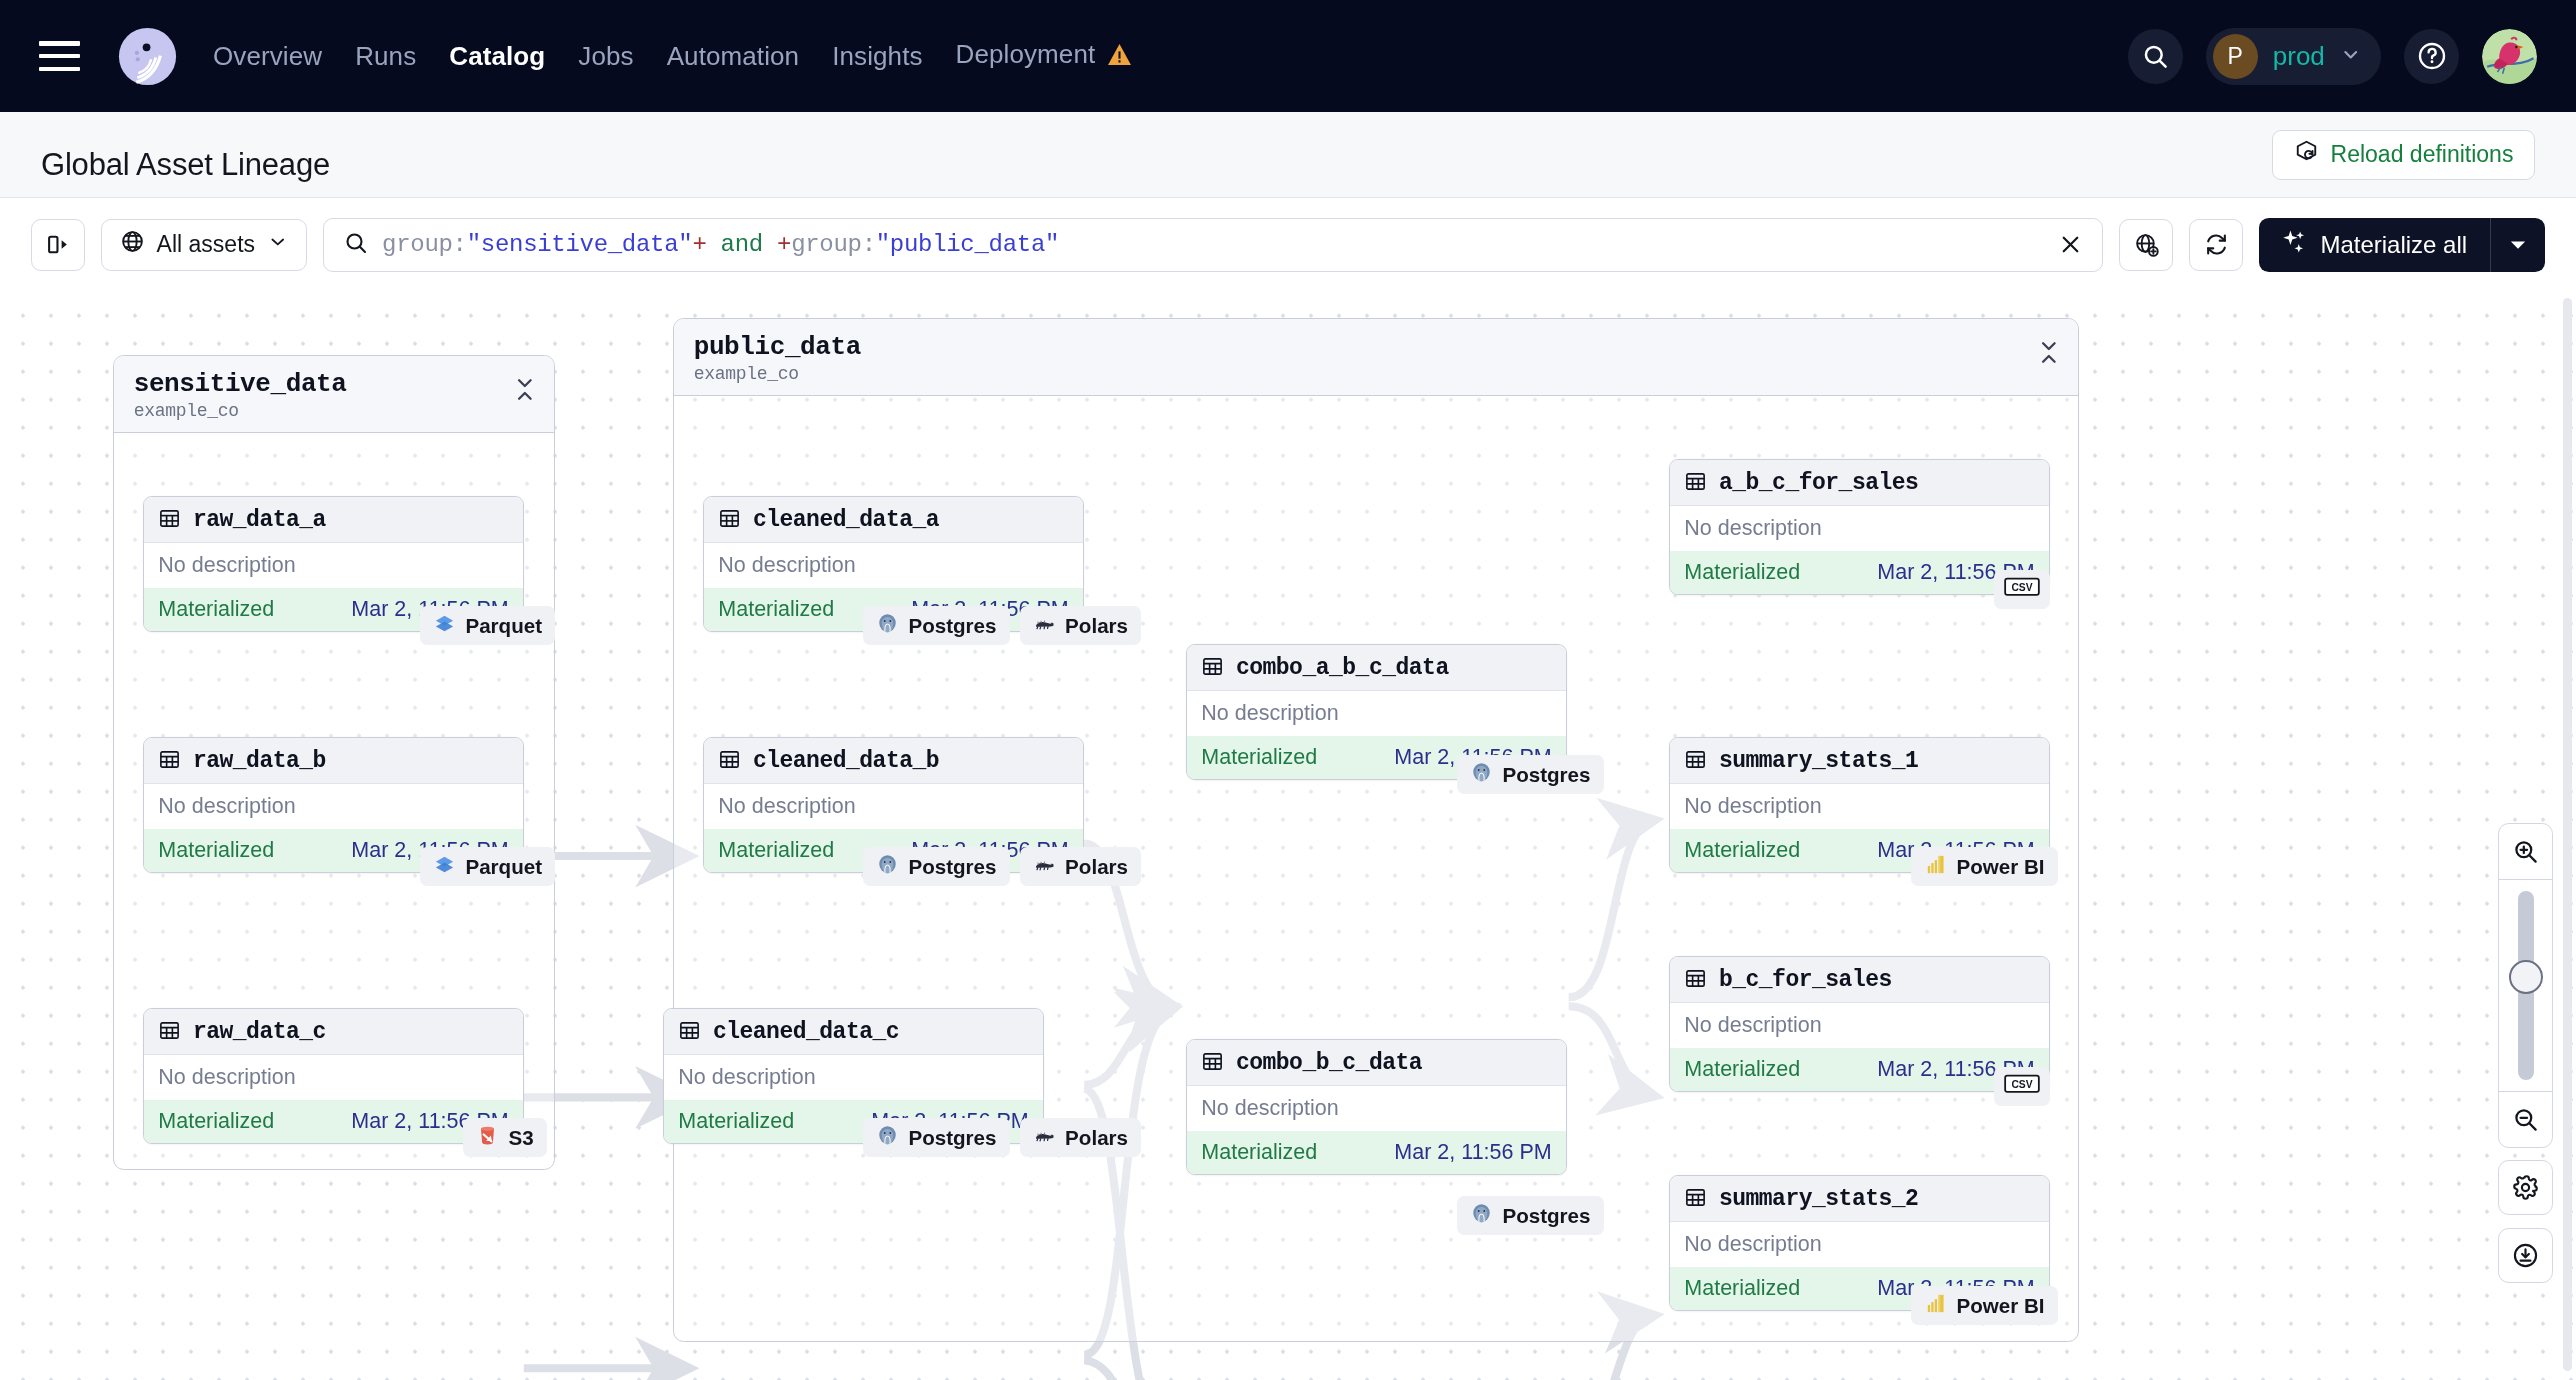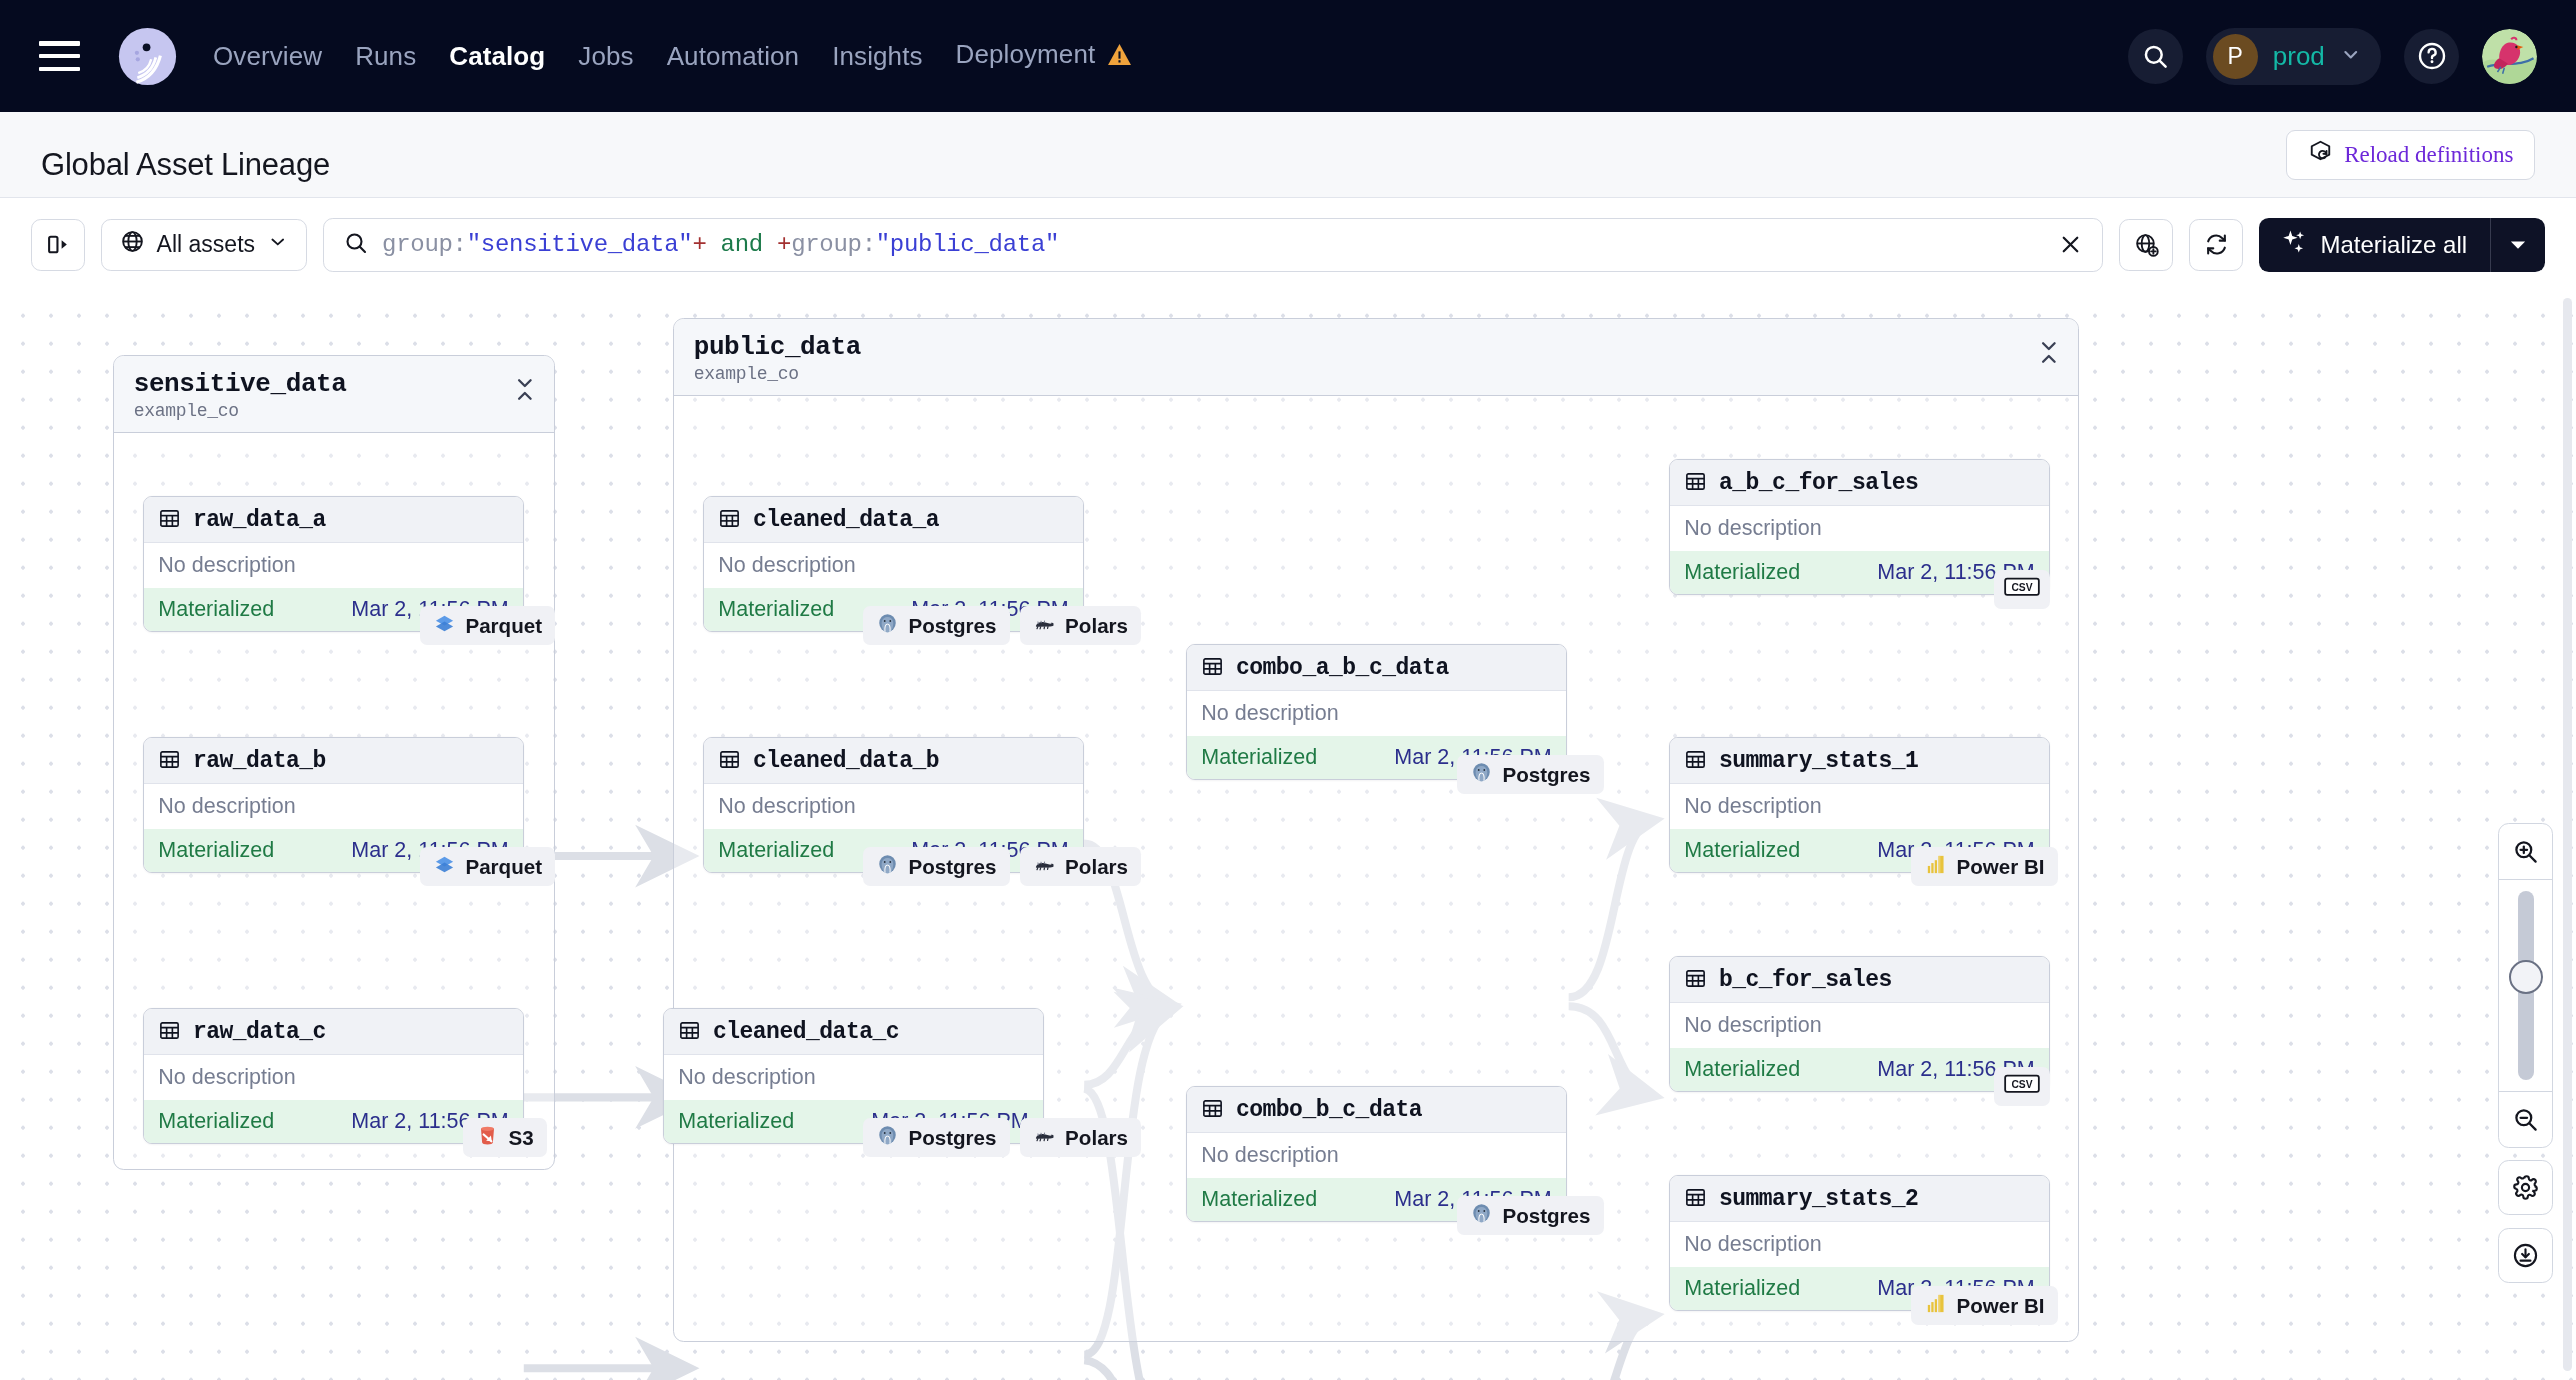--- a/index.html
+++ b/index.html
@@ -44,21 +44,21 @@
 
   
   #pagehead {
     height: 86px; background:#F7F8FA; border-bottom:0.9px solid #E2E5EC;
     display:flex; align-items:center; padding: 0 41px;
   }
   #pagetitle { font-size:31px; color:#14161F; letter-spacing:-0.2px;margin-top:21px;}
   .reload-btn {
     margin-left:auto; height:50px; background:#fff; border:0.9px solid #D6DAE3;
     border-radius:9px; display:flex; align-items:center; gap:11.6px;
-    padding: 0 20.6px; font-size:23px; color:#6d28d9; cursor:pointer;font-family:Liberation Serif, serif;
+    padding: 0 20.6px; font-size:23px; color:#15803d; cursor:pointer;
   }
 
   
   #toolbar {
     height: 94px; background:#ffffff; border-bottom:0.9px solid #E2E5EC;
     display:flex; align-items:center; padding: 0 31px; gap: 16px;
   }
   .tb-icon-btn {
     width:54px;height:52px;border:0.9px solid #D6DAE3;border-radius:9.8px;
     background:#fff; display:flex;align-items:center;justify-content:center;cursor:pointer;
@@ -603,21 +603,21 @@
               <ellipse cx="12" cy="11.5" rx="8.6" ry="9.2" fill="#6D8CB0"></ellipse>
               <path d="M6.6 16 C5 11 6 5.5 12 5.2 C18 5.5 19 11 17.4 16 C16.6 19.6 14.6 21.4 12 21.4 C9.4 21.4 7.4 19.6 6.6 16 Z" fill="#8FA8C6"></path>
               <path d="M9.4 20.6 C9 17 9.6 13 12 12.6" stroke="#fff" stroke-width="1.1" fill="none"></path>
               <path d="M14.6 20.6 C15 17 14.4 13 12 12.6" stroke="#fff" stroke-width="1.1" fill="none"></path>
               <circle cx="9.1" cy="9.4" r="0.95" fill="#26303C"></circle>
               <circle cx="14.9" cy="9.4" r="0.95" fill="#26303C"></circle>
             </svg></span>
           <span>Postgres</span>
         </div>
       </div>
-      <div class="node" style="left: 1186px; top: 795px;">
+      <div class="node" style="left: 1186px; top: 748px;">
         <div class="node-head">
           <span><svg width="23" height="23" viewBox="0 0 24 24" fill="none" stroke="#0F1320" stroke-width="1.7">
               <rect x="3" y="4" width="18" height="16" rx="1.6"></rect>
               <line x1="3" y1="9" x2="21" y2="9"></line>
               <line x1="3" y1="14.5" x2="21" y2="14.5"></line>
               <line x1="9" y1="9" x2="9" y2="20"></line>
               <line x1="15" y1="9" x2="15" y2="20"></line>
             </svg></span>
           <span class="node-name">combo_b_c_data</span>
         </div>

